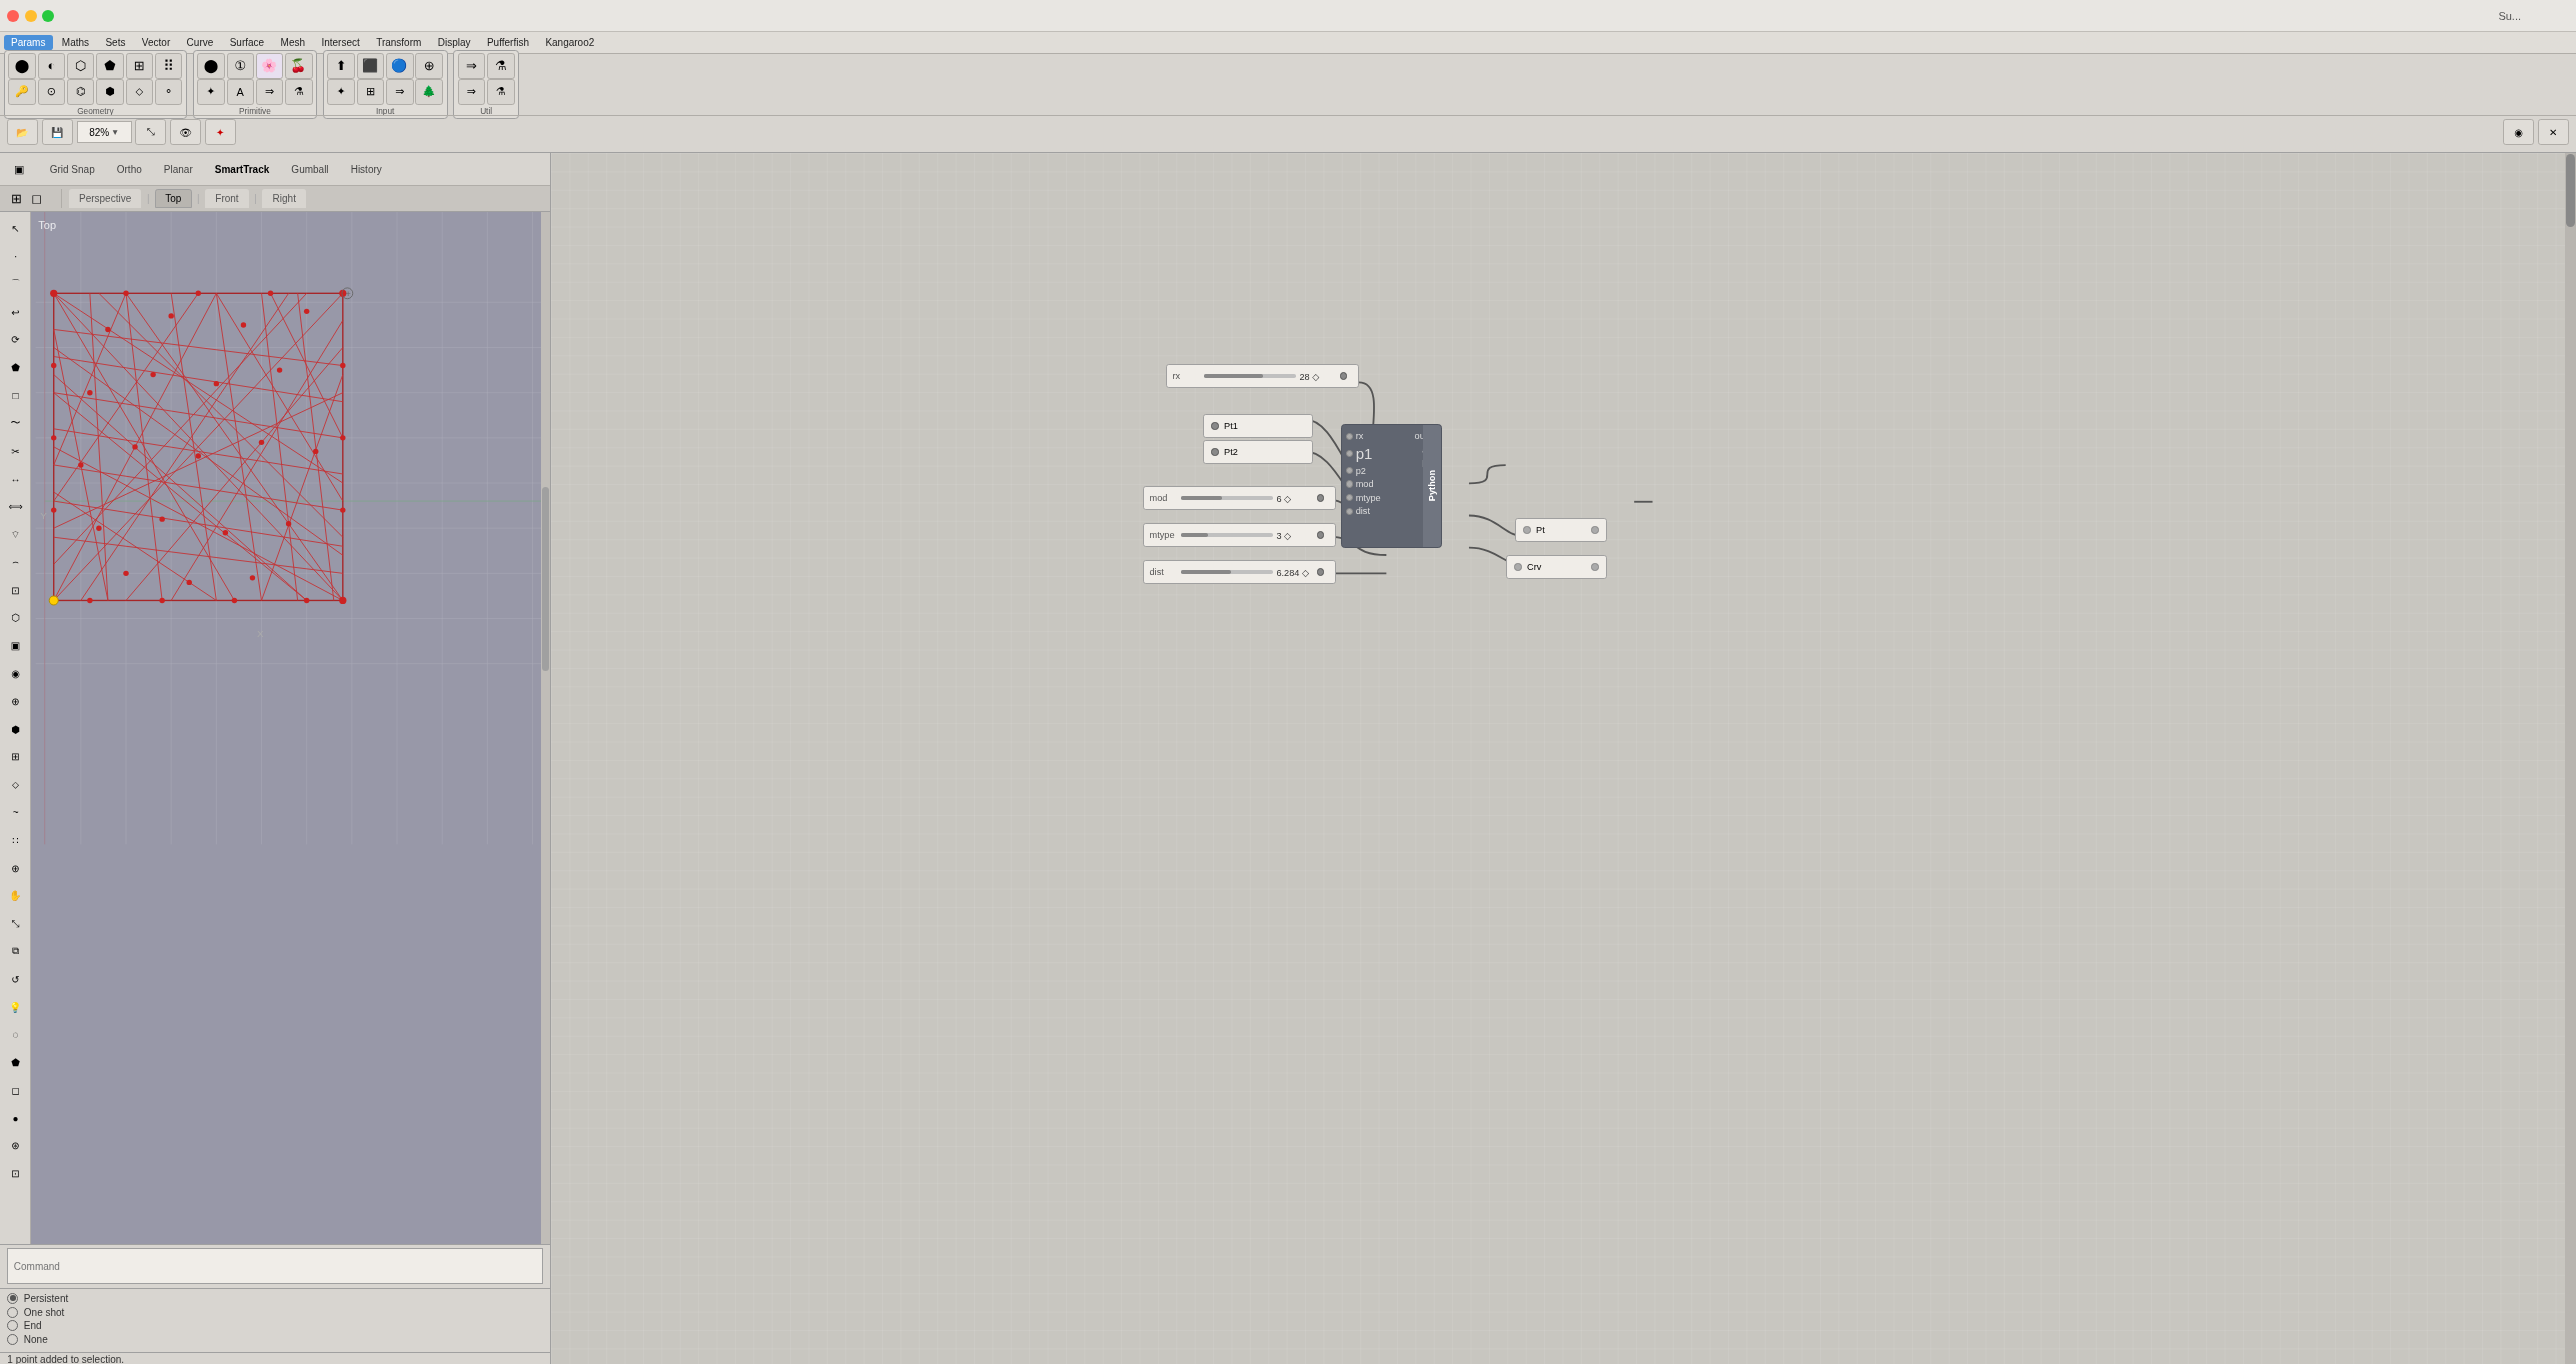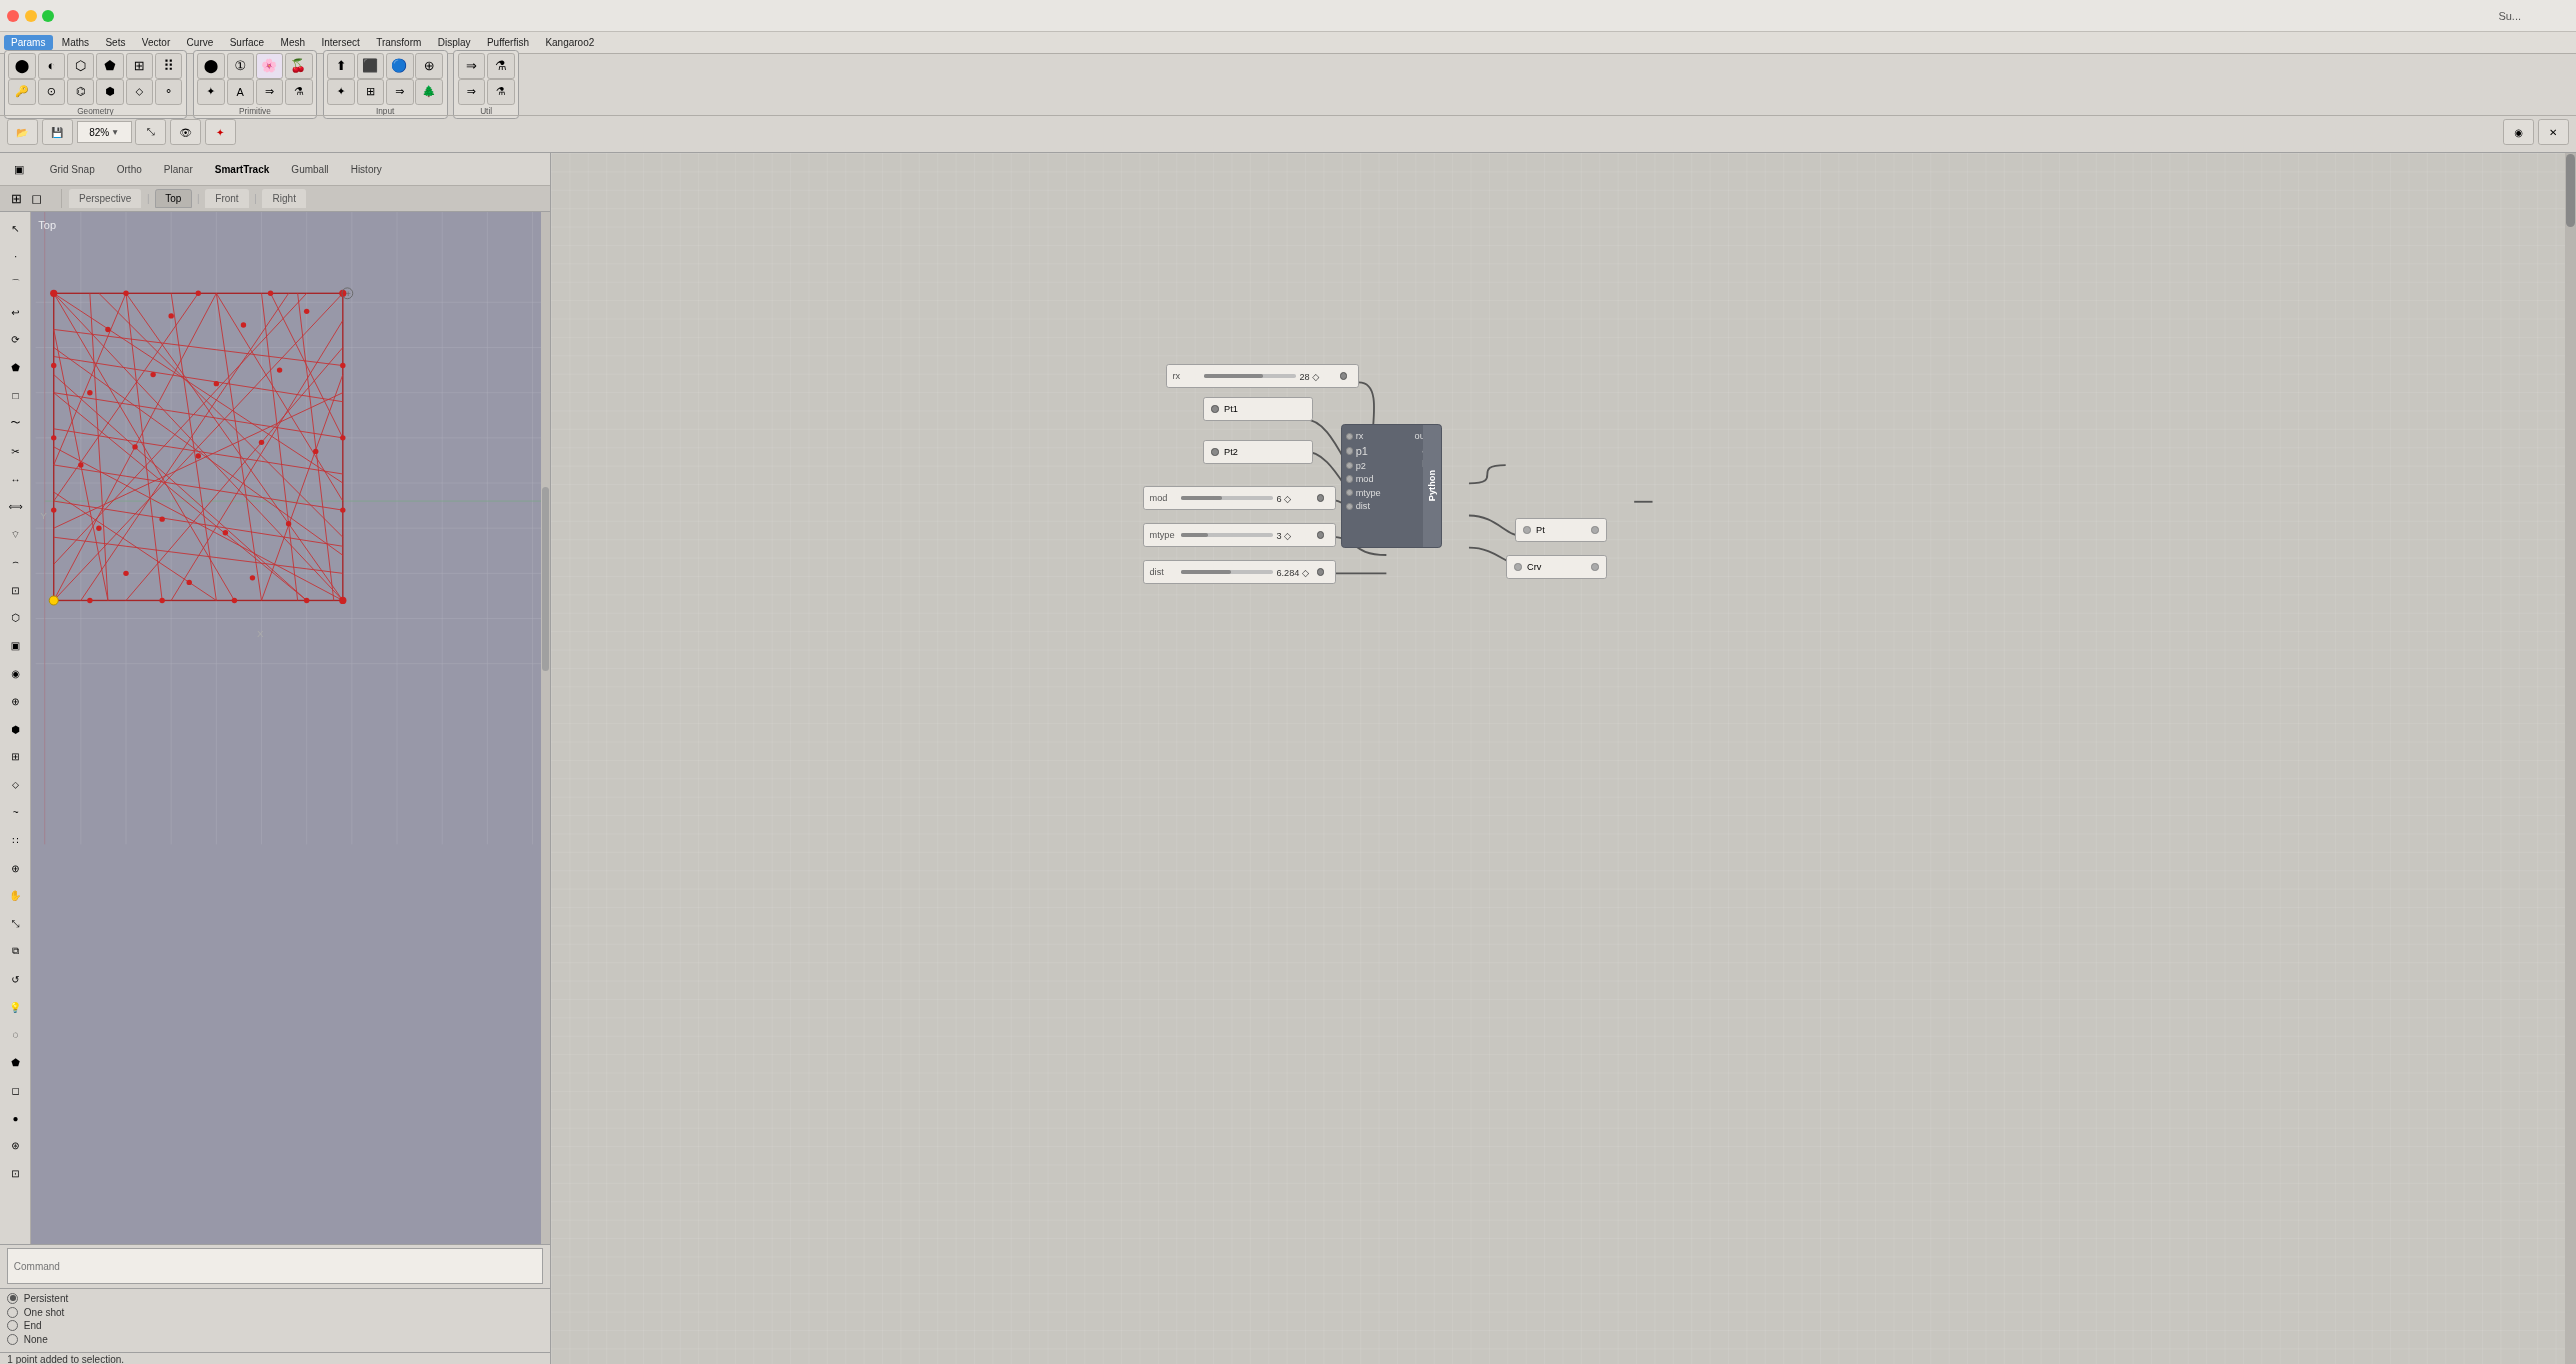--- a/index.html
+++ b/index.html
@@ -914,21 +914,21 @@
 
       <div class="gh-slider" style="left:615px; top:211px; width:193px;">
         <div class="gh-slider-label">rx</div>
         <div class="gh-slider-track">
           <div class="gh-slider-fill" style="width:65%;"></div>
         </div>
         <div class="gh-slider-value">28 ◇</div>
         <div class="gh-slider-port"></div>
       </div>
 
-      <div class="gh-point-node" style="left:652px; top:244px; width:110px;">
+      <div class="gh-point-node" style="left:652px; top:261px; width:110px;">
         <div class="gh-point-port-right"></div>
         <span>Pt1</span>
       </div>
 
       <div class="gh-point-node" style="left:652px; top:287px; width:110px;">
         <div class="gh-point-port-right"></div>
         <span>Pt2</span>
       </div>
 
       <div class="gh-slider" style="left:592px; top:333px; width:193px;">
@@ -960,21 +960,21 @@
 
       <div style="position:absolute; left:790px; top:271px; width:101px; height:124px; background:#606570; border:0.9px solid #505560; border-radius:3.7px; display:flex;">
 
         <div style="display:flex; flex-direction:column; padding:5.5px 1.8px; gap:1.8px; flex:1;">
           <div style="display:flex; align-items:center; gap:2.8px; padding:0.9px 1.8px;">
             <div style="width:7.3px;height:7.3px;border-radius:50%;background:#aaa;border:0.9px solid #888;flex-shrink:0;"></div>
             <span style="font-size:9.2px;color:#ddd;">rx</span>
           </div>
           <div style="display:flex; align-items:center; gap:2.8px; padding:0.9px 1.8px;">
             <div style="width:7.3px;height:7.3px;border-radius:50%;background:#aaa;border:0.9px solid #888;flex-shrink:0;"></div>
-            <span style="font-size:11px;color:#ddd;">p1</span>
+            <span style="font-size:15px;color:#ddd;">p1</span>
           </div>
           <div style="display:flex; align-items:center; gap:2.8px; padding:0.9px 1.8px;">
             <div style="width:7.3px;height:7.3px;border-radius:50%;background:#aaa;border:0.9px solid #888;flex-shrink:0;"></div>
             <span style="font-size:9.2px;color:#ddd;">p2</span>
           </div>
           <div style="display:flex; align-items:center; gap:2.8px; padding:0.9px 1.8px;">
             <div style="width:7.3px;height:7.3px;border-radius:50%;background:#aaa;border:0.9px solid #888;flex-shrink:0;"></div>
             <span style="font-size:9.2px;color:#ddd;">mod</span>
           </div>
           <div style="display:flex; align-items:center; gap:2.8px; padding:0.9px 1.8px;">

